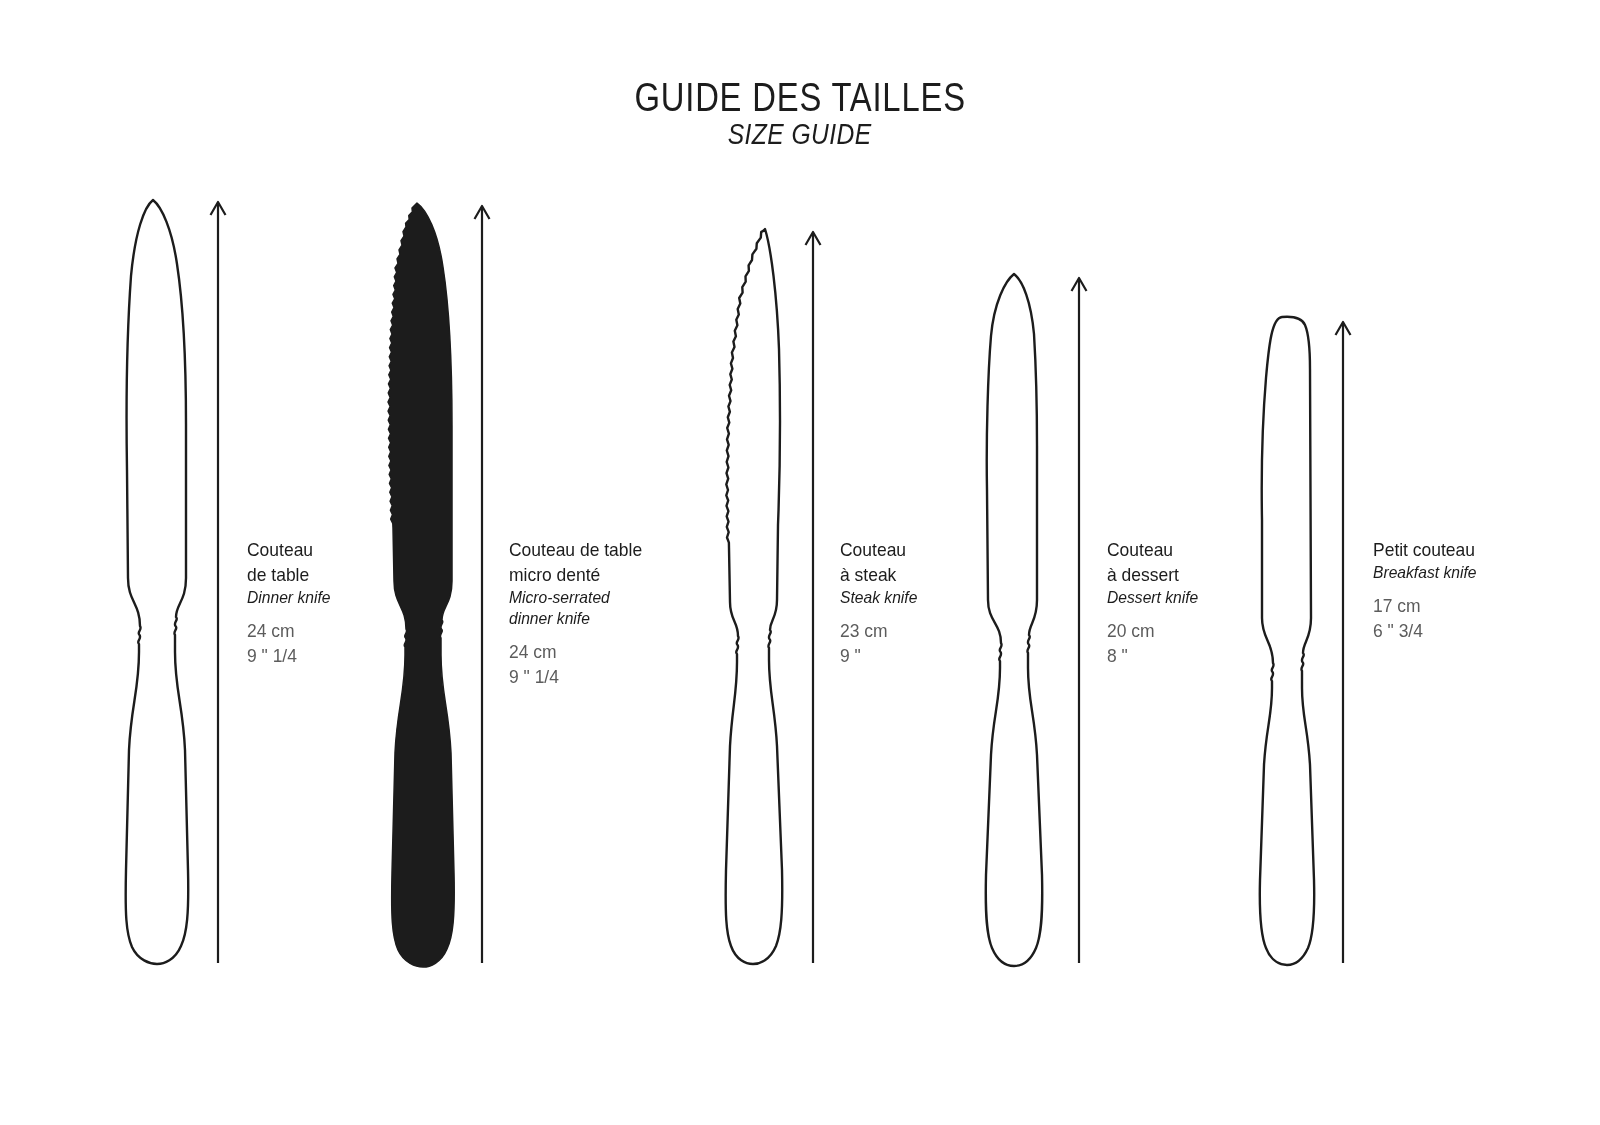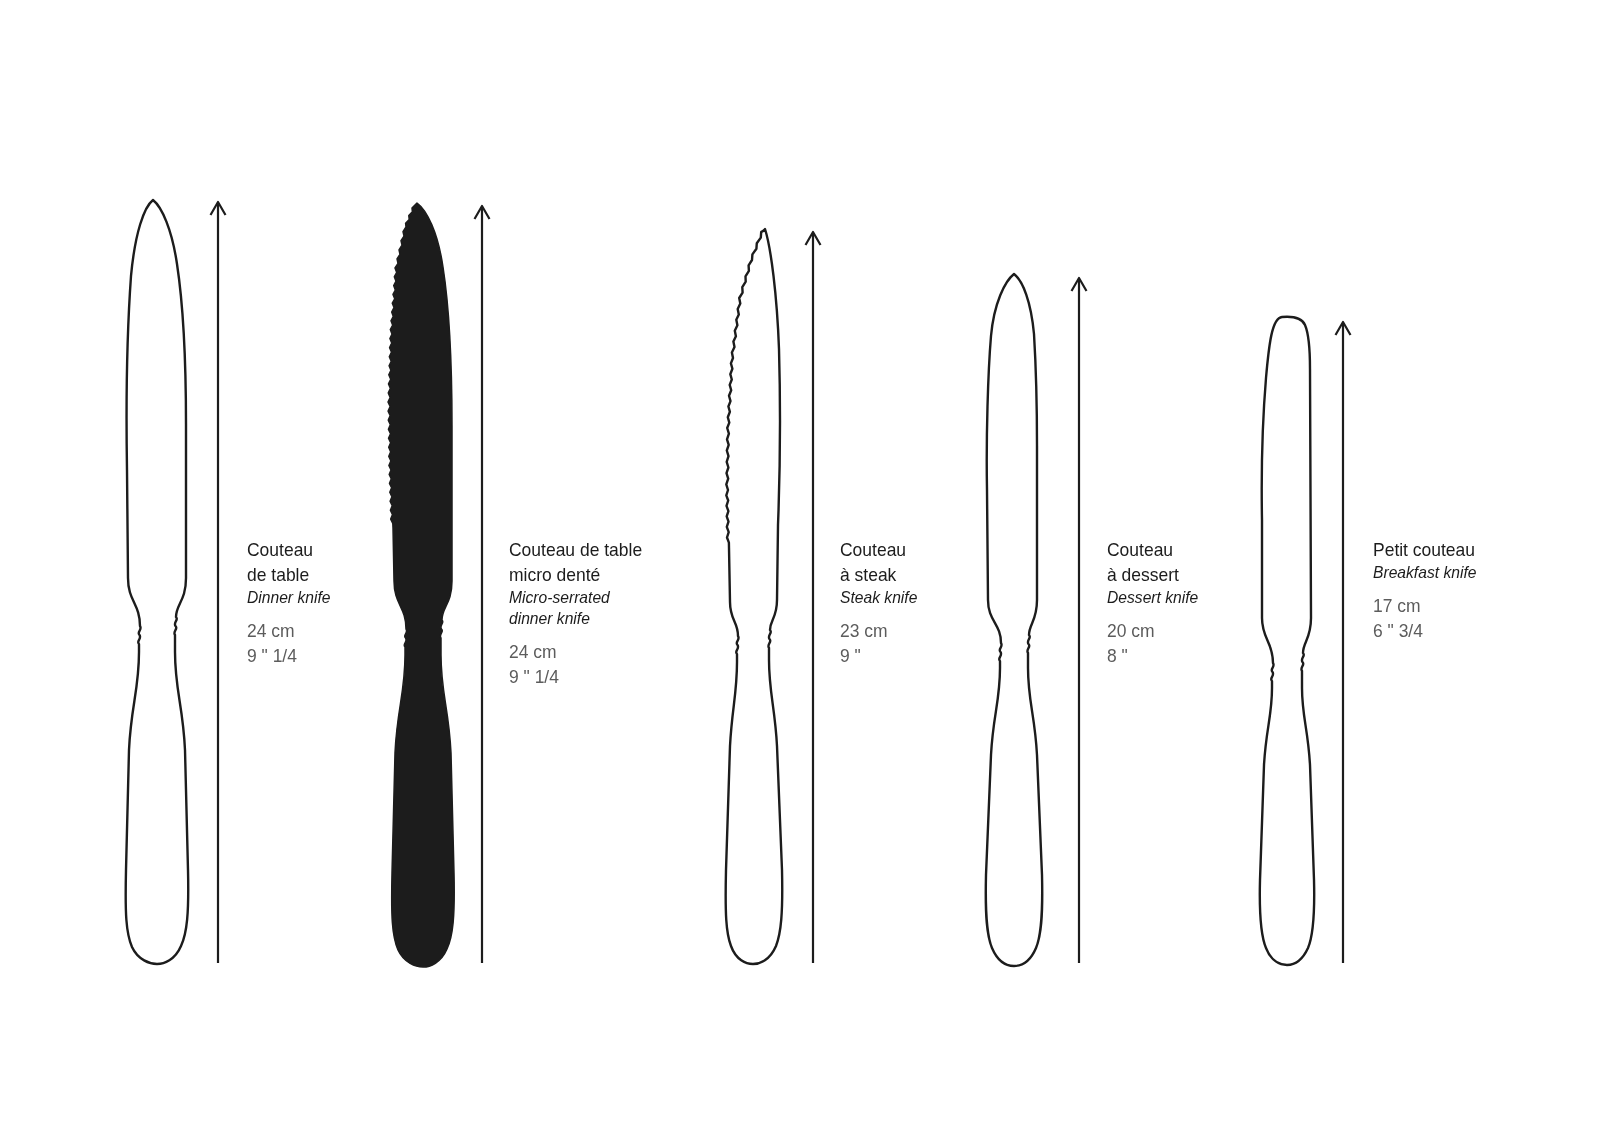--- a/index.html
+++ b/index.html
@@ -46,20 +46,26 @@
   .label-2{left:509px;}
   .label-3{left:840px;}
   .label-4{left:1107px;}
   .label-5{left:1373px;}
 </style>
 </head>
 <body>
 
 <div class="page">
 
+  <div class="title">
+    <span class="squeeze">GUIDE DES TAILLES</span>
+  </div>
+  <div class="subtitle">
+    <span class="squeeze">SIZE GUIDE</span>
+  </div>
 
   <svg class="diagram" viewBox="0 0 1600 1125" aria-hidden="true">
     <g id="g-knife-0">
         <path d="M 153,200 C 162,207 172,230 177,264 C 184,310 186,366 186,424 L 186,578 C 186,601 176,604 176,617 c 3,3 -3,5 -0.5,9 c 3,3 -3,5 -0.5,9 L 175,652 C 175,690 183,706 185,750 L 188,870 C 189,914 187,933 181,946 C 175,960 164,964 157,964 C 150,964 138,960 132,947 C 126,933 125,914 126,870 L 129,750 C 131,706 139,690 139,652 L 139,644 c -3,-3 3,-5 0.5,-9 c -3,-3 3,-5 0.5,-9 C 140,604 128,601 128,578 L 127,470 C 126,410 127,332 131,276 C 135,233 144,207 153,200 Z" fill="#ffffff" stroke="#1c1c1c" stroke-width="2.4" stroke-linejoin="round"></path>
       </g>
     <g id="g-arrow-0">
         <path d="M 218,203 L 218,963" fill="none" stroke="#1c1c1c" stroke-width="2.2" stroke-linejoin="round"></path>
         <path d="M 210.5,215 L 218,202 L 225.5,215" fill="none" stroke="#1c1c1c" stroke-width="2.2" stroke-linejoin="round"></path>
       </g>
     <g id="g-knife-1">

